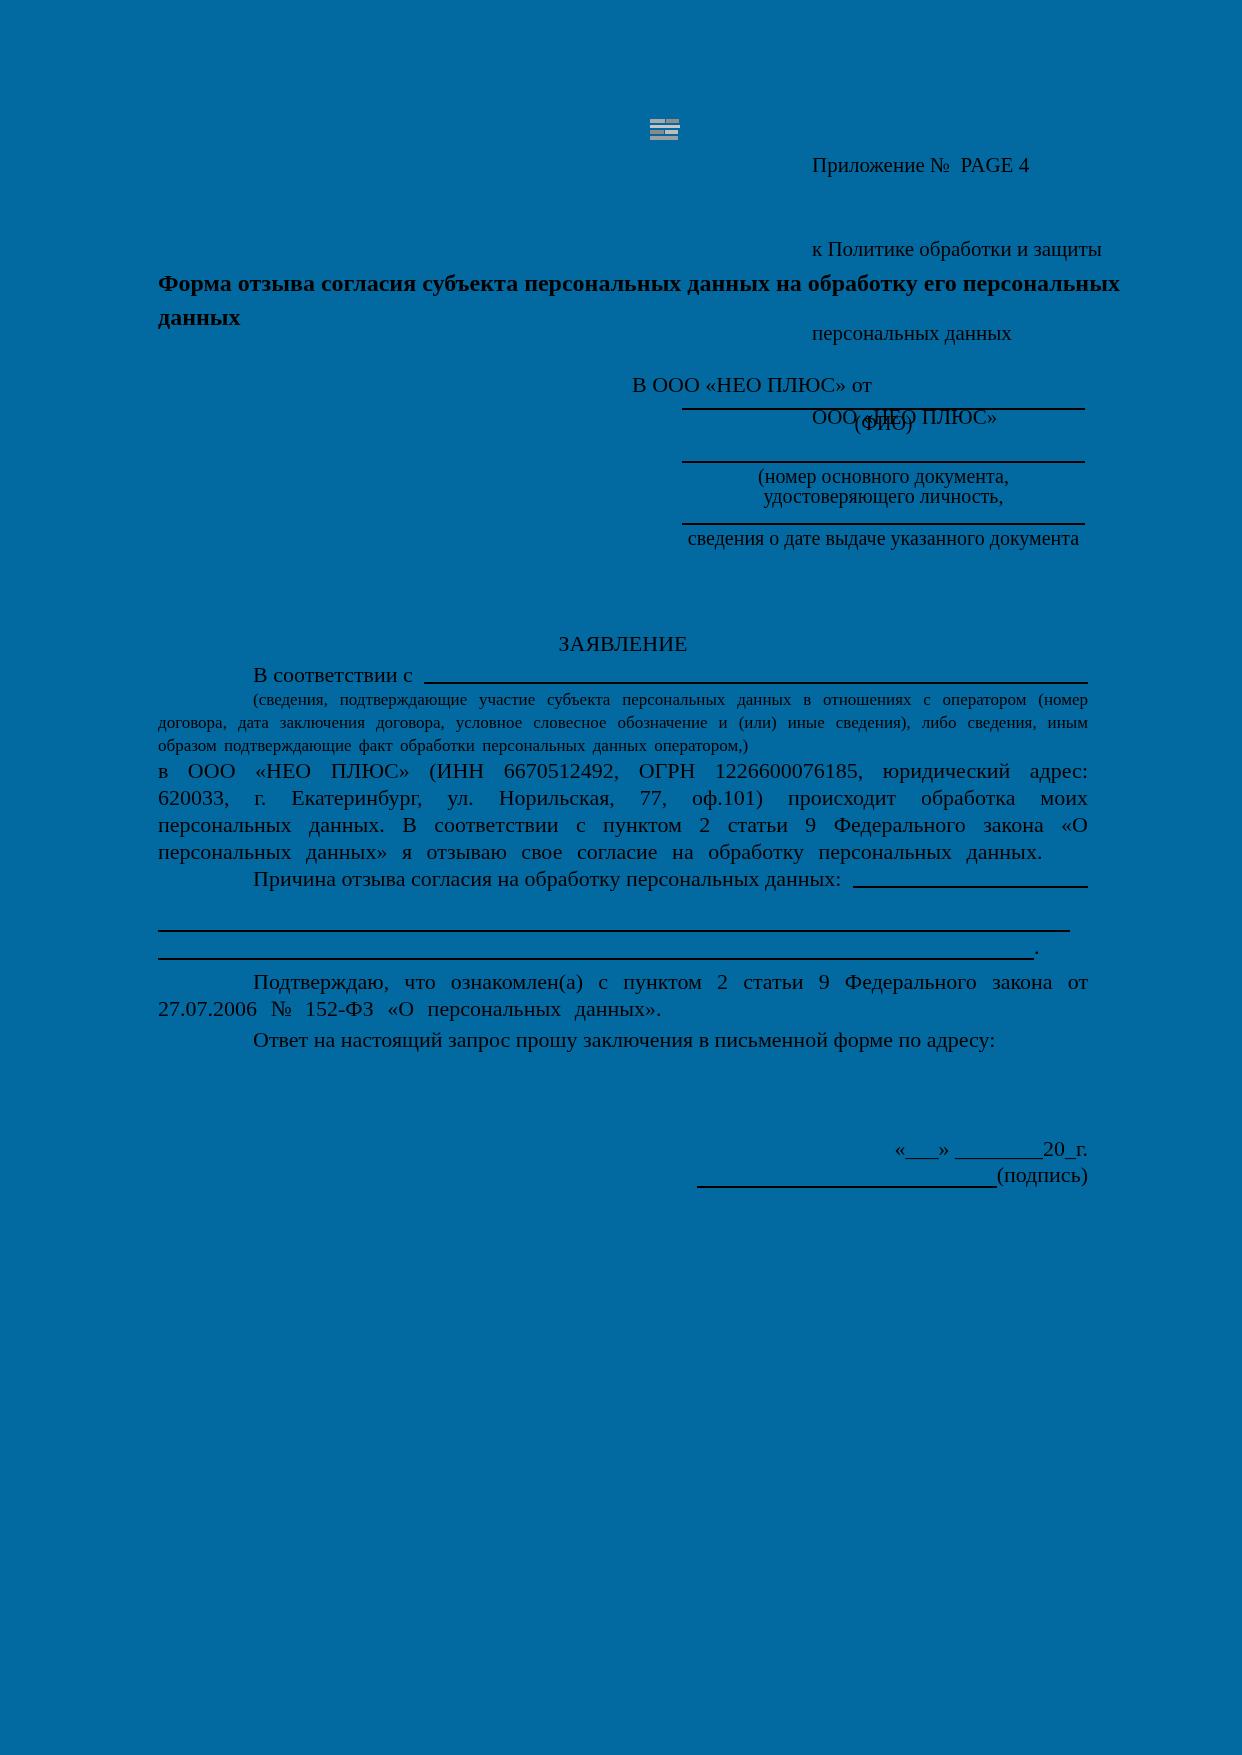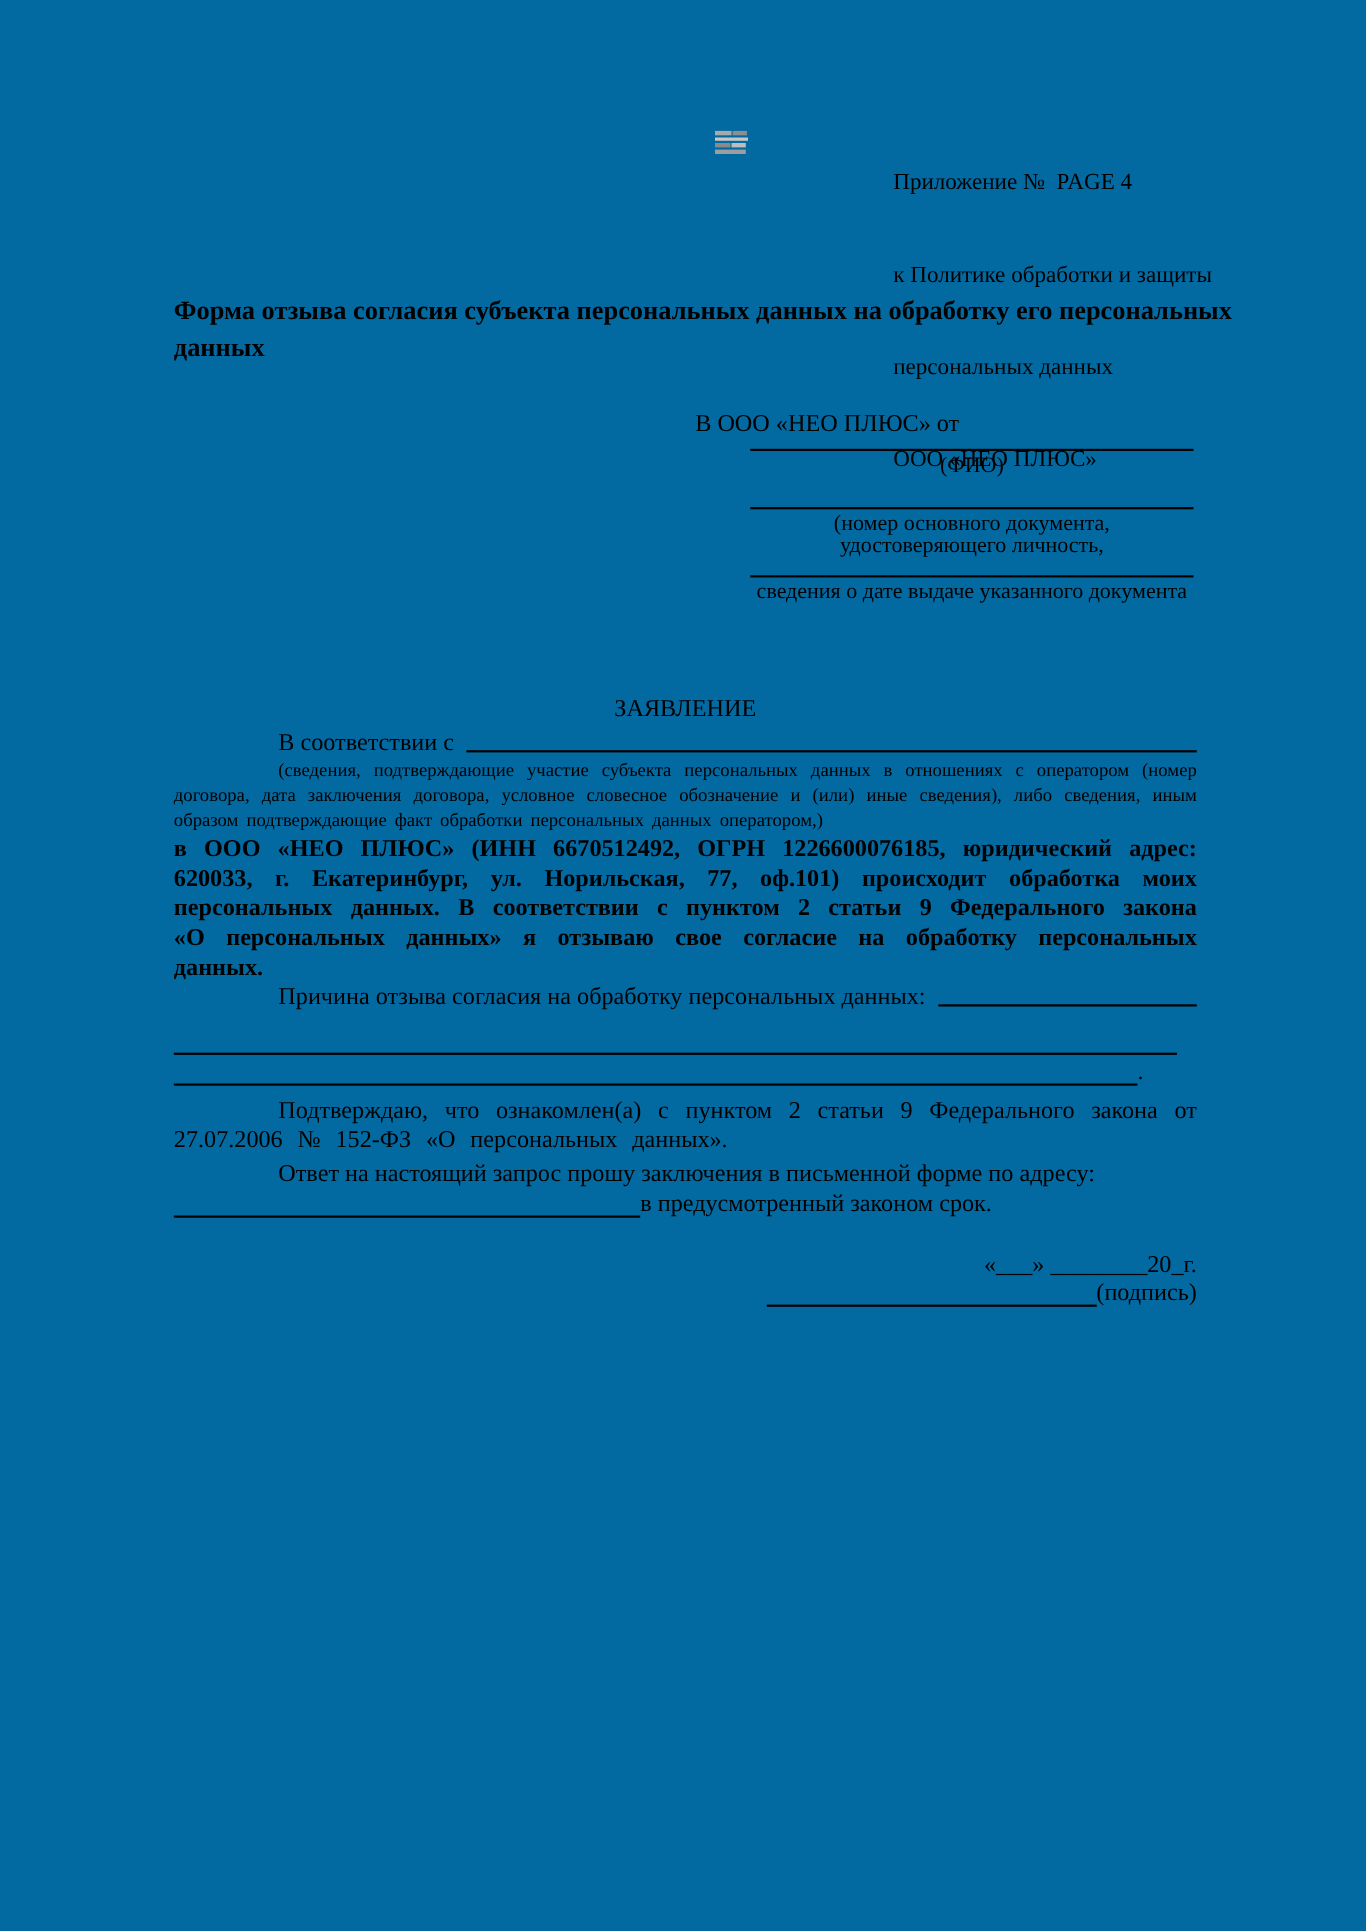--- a/index.html
+++ b/index.html
@@ -26,21 +26,21 @@
   .f3 .blank { height:32px; } .f3 .cap { height:22px; }
   .f4 .blank { height:27px; } .f4 .cap { height:22px; }
   
   .statement { position:absolute; left:158px; top:630px; width:930px; line-height:27px; }
   .st-head { text-align:center; }
   .flexline { display:flex; align-items:flex-end; }
   .intro { margin-top:4px; }
   .ind { margin-left:95px; white-space:pre; }
   .fill { flex:1 1 auto; border-bottom:2px solid #000; margin:0 0 4px 6px; height:20px; }
   .fine { font-size:17px; line-height:23px; text-align:justify; text-indent:95px; word-spacing:3px; }
-  .body-para { text-align:justify; word-spacing:9px;font-weight:bold; }
+  .body-para { text-align:justify; word-spacing:9px; }
   .blankline { display:block; border-bottom:2px solid #000; }
   .bl1 { margin-top:26px; height:12px; width:912px; }
   .bl2 { height:26px; width:876px; }
   .confirm { margin-top:8px; text-indent:95px; text-align:justify; word-spacing:8px; }
   .reply-intro { margin-top:4px; text-indent:95px; }
   .bl3 { height:25px; width:424px; }
   
   .footer { position:absolute; left:158px; top:1136px; width:930px;
             display:flex; justify-content:space-between; align-items:flex-end;flex-direction:column; }
   .sig { display:flex; align-items:flex-start; }
@@ -109,24 +109,20 @@
 
     <div class="flexline">
       <span class="blankline bl2"></span>
       <span>.</span>
     </div>
 
     <div class="confirm">Подтверждаю, что ознакомлен(а) с пунктом 2 статьи 9 Федерального закона от 27.07.2006 № 152-ФЗ «О персональных данных».</div>
 
     <div class="reply-intro">Ответ на настоящий запрос прошу заключения в письменной форме по адресу:</div>
 
-    <div class="flexline">
-      <span class="blankline bl3"></span>
-      <span>в предусмотренный законом срок.</span>
-    </div>
   </div>
 
   <div class="footer">
     <div class="date">«___» ________20_г.</div>
     <div class="sig">
       <span class="sigline"></span>
       <span>(подпись)</span>
     </div>
   </div>
 

